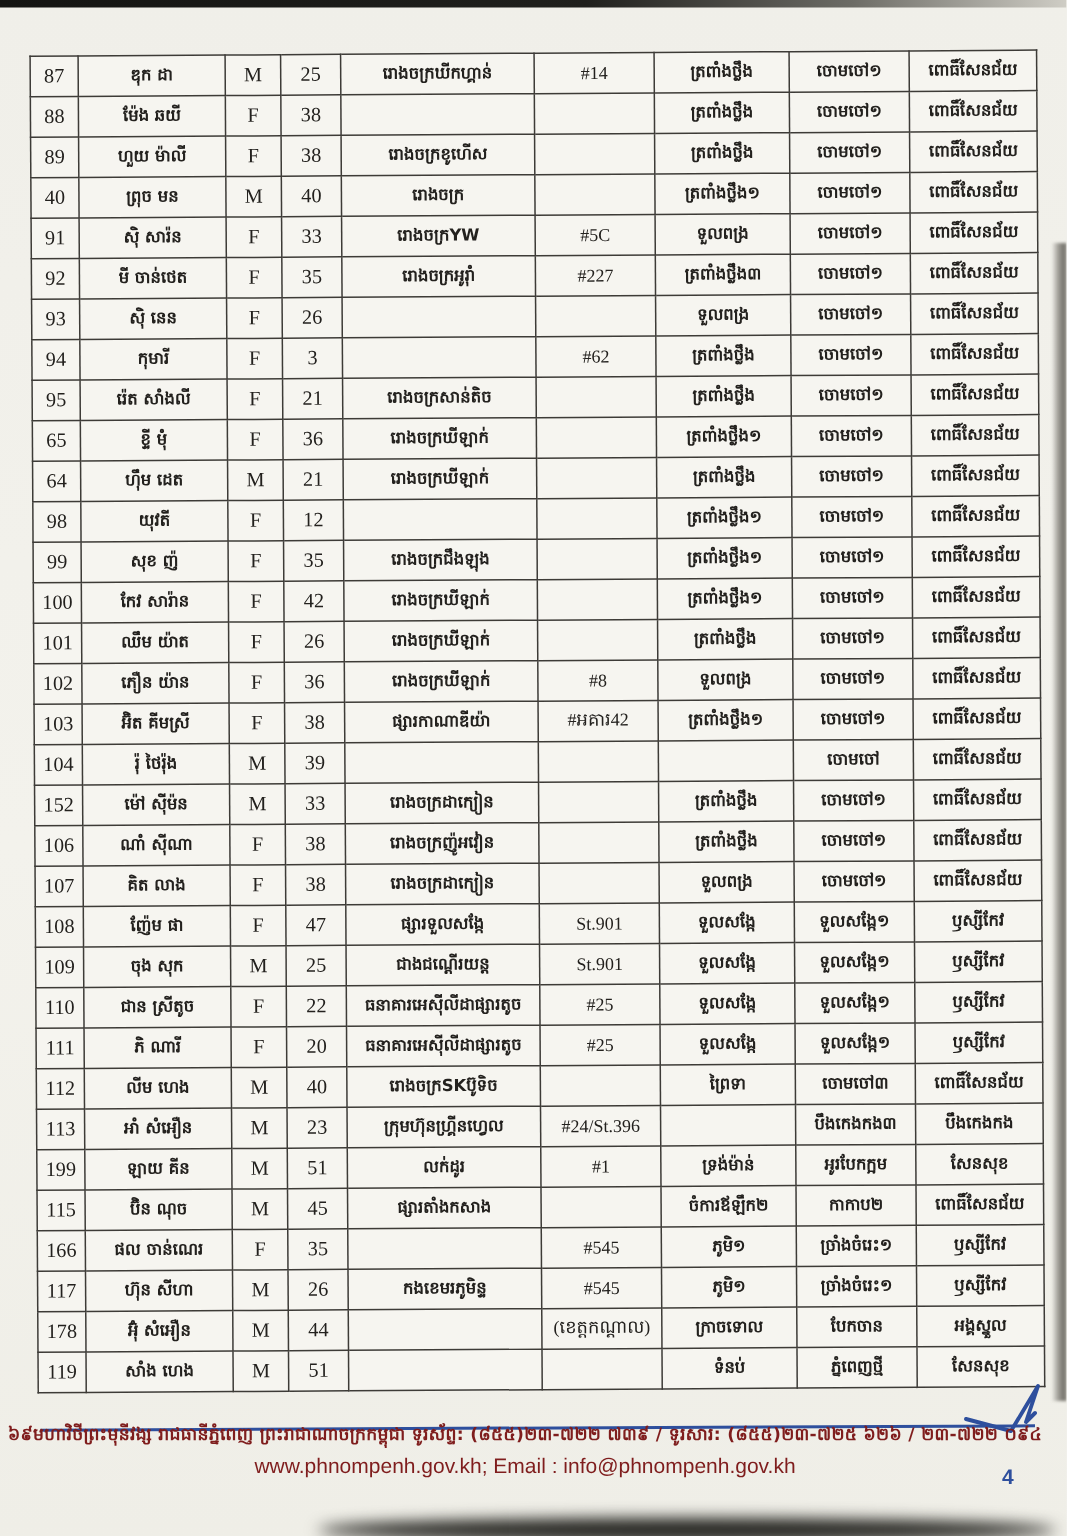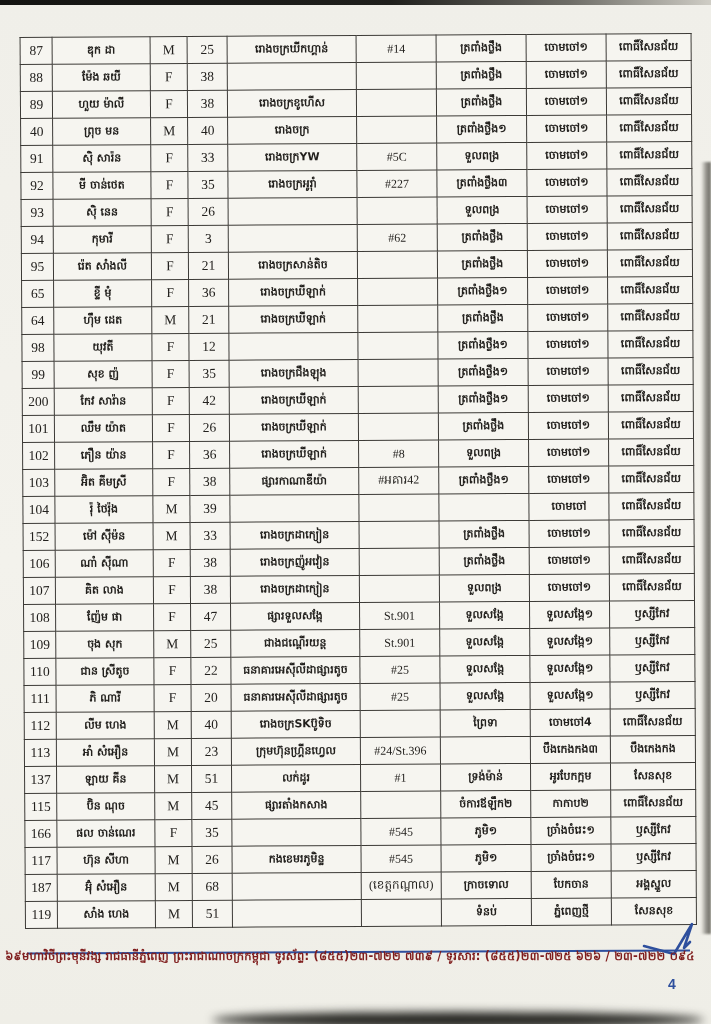--- a/index.html
+++ b/index.html
@@ -193,21 +193,21 @@
           <td class="kh">សុខ ញ៉</td>
           <td class="lat">F</td>
           <td class="lat">35</td>
           <td class="kh">រោងចក្រជឹងឡុង</td>
           <td class="house"></td>
           <td class="kh">ត្រពាំងថ្លឹង១</td>
           <td class="kh">ចោមចៅ១</td>
           <td class="kh">ពោធិ៍សែនជ័យ</td>
         </tr>
         <tr>
-          <td class="lat">200</td>
+          <td class="lat">100</td>
           <td class="kh">កែវ សារ៉ាន</td>
           <td class="lat">F</td>
           <td class="lat">42</td>
           <td class="kh">រោងចក្រឃីឡាក់</td>
           <td class="house"></td>
           <td class="kh">ត្រពាំងថ្លឹង១</td>
           <td class="kh">ចោមចៅ១</td>
           <td class="kh">ពោធិ៍សែនជ័យ</td>
         </tr>
         <tr>
@@ -332,36 +332,36 @@
           <td class="kh">ឫស្សីកែវ</td>
         </tr>
         <tr>
           <td class="lat">112</td>
           <td class="kh">លីម ហេង</td>
           <td class="lat">M</td>
           <td class="lat">40</td>
           <td class="kh">រោងចក្រSKប៊ូទិច</td>
           <td class="house"></td>
           <td class="kh">ព្រៃទា</td>
-          <td class="kh">ចោមចៅ4</td>
+          <td class="kh">ចោមចៅ៣</td>
           <td class="kh">ពោធិ៍សែនជ័យ</td>
         </tr>
         <tr>
           <td class="lat">113</td>
           <td class="kh">អាំ សំអឿន</td>
           <td class="lat">M</td>
           <td class="lat">23</td>
           <td class="kh">ក្រុមហ៊ុនហ្គ្រីនហ្វេល</td>
           <td class="house">#24/St.396</td>
           <td class="kh"></td>
           <td class="kh">បឹងកេងកង៣</td>
           <td class="kh">បឹងកេងកង</td>
         </tr>
         <tr>
-          <td class="lat">137</td>
+          <td class="lat">199</td>
           <td class="kh">ឡាយ គីន</td>
           <td class="lat">M</td>
           <td class="lat">51</td>
           <td class="kh">លក់ដូរ</td>
           <td class="house">#1</td>
           <td class="kh">ទ្រង់ម៉ាន់</td>
           <td class="kh">អូរបែកក្អម</td>
           <td class="kh">សែនសុខ</td>
         </tr>
         <tr>
@@ -391,24 +391,24 @@
           <td class="kh">ហ៊ុន សីហា</td>
           <td class="lat">M</td>
           <td class="lat">26</td>
           <td class="kh">កងខេមរភូមិន្ទ</td>
           <td class="house">#545</td>
           <td class="kh">ភូមិ១</td>
           <td class="kh">ច្រាំងចំរេះ១</td>
           <td class="kh">ឫស្សីកែវ</td>
         </tr>
         <tr>
-          <td class="lat">187</td>
+          <td class="lat">178</td>
           <td class="kh">អ៊ុំ សំអឿន</td>
           <td class="lat">M</td>
-          <td class="lat">68</td>
+          <td class="lat">44</td>
           <td class="kh"></td>
           <td class="house">(ខេត្តកណ្តាល)</td>
           <td class="kh">ក្រាចទោល</td>
           <td class="kh">បែកចាន</td>
           <td class="kh">អង្គស្នួល</td>
         </tr>
         <tr>
           <td class="lat">119</td>
           <td class="kh">សាំង ហេង</td>
           <td class="lat">M</td>
@@ -424,18 +424,19 @@
 </div>
 
 <div class="footer-rule"></div>
 
 <svg class="pen-mark" width="62" height="40" viewBox="0 0 62 40">
   <path d="M4 28 L34 36 L52 6 L44 30 L50 24" fill="none" stroke="#2e4f9d" stroke-width="2.6" stroke-linecap="round" stroke-linejoin="round"></path>
 </svg>
 
 <div class="footer">
   <div class="addr">៦៩មហាវិថីព្រះមុនីវង្ស រាជធានីភ្នំពេញ ព្រះរាជាណាចក្រកម្ពុជា ទូរស័ព្ទ: (៨៥៥)២៣-៧២២ ៧៣៩ / ទូរសារ: (៨៥៥)២៣-៧២៥ ៦២៦ / ២៣-៧២២ ០៩៤</div>
+  <div class="web">www.phnompenh.gov.kh; Email : info@phnompenh.gov.kh</div>
 </div>
 <div class="page-num">4</div>
 
 <div class="scan-top"></div>
 <div class="scan-right"></div>
 <div class="scan-bottom"></div>
 
 </body></html>

